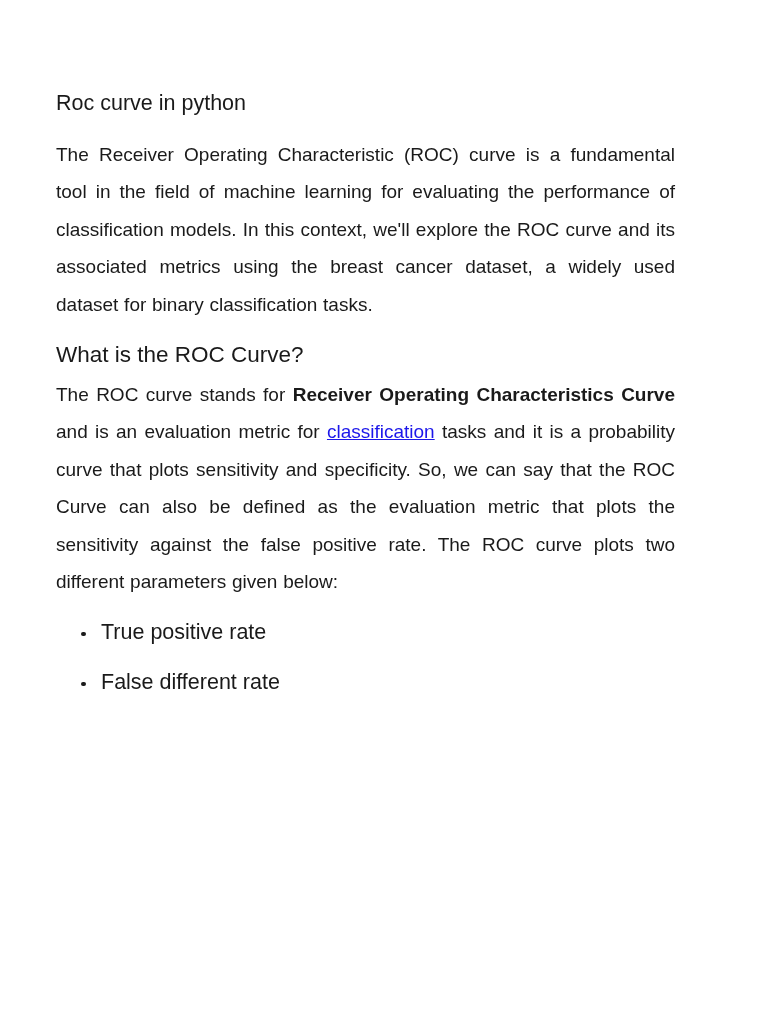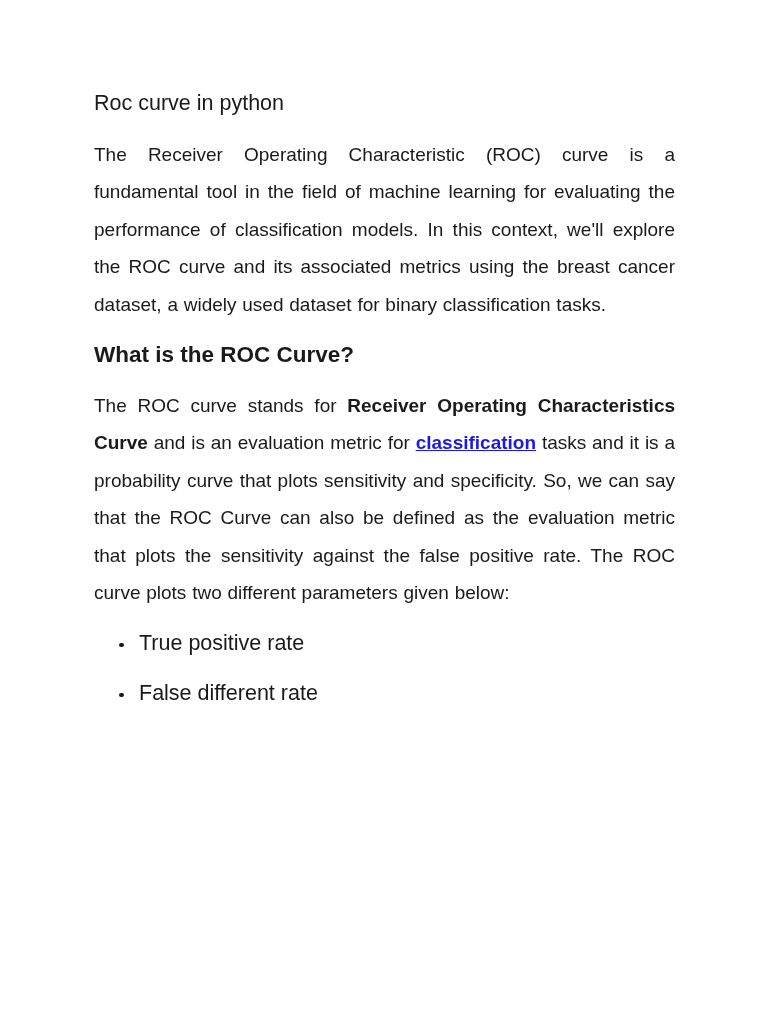--- a/index.html
+++ b/index.html
@@ -5,21 +5,21 @@
   * { margin: 0; padding: 0; box-sizing: border-box; }
   html, body {
     width: 768px;
     height: 1024px;
     background: #ffffff;
   }
   .page {
     width: 768px;
     height: 1024px;
     background: #ffffff;
-    padding: 85px 93px 0 94px;
+    padding: 85px 93px 0 56px;
     font-family: "Liberation Sans", sans-serif;
     color: #1a1a1a;
     overflow: hidden;
   }
   .doc-title {
     font-size: 21.5px;
     font-weight: 400;
     line-height: 37.5px;
     margin-bottom: 13px;
     text-align: left;
@@ -28,31 +28,30 @@
     font-size: 19px;
     font-weight: 400;
     line-height: 37.5px;
     text-align: justify;
     text-align-last: left;
     margin-bottom: 13px;
     word-spacing: 0.5px;
   }
   .section-heading {
     font-size: 22.5px;
-    font-weight: 700;
+    font-weight: 400;
     line-height: 37.5px;
-    margin-bottom: 13px;
+    margin-bottom: 2px;
     text-align: left;
   }
   .bold { font-weight: 700; }
   .link {
     color: #1c17ea;
     text-decoration: underline;
     cursor: pointer;
-    font-weight: bold;
   }
   .bullet-list {
     list-style: none;
     margin-top: 4px;
   }
   .bullet-item {
     position: relative;
     padding-left: 45px;
     font-size: 21.5px;
     line-height: 37.5px;

